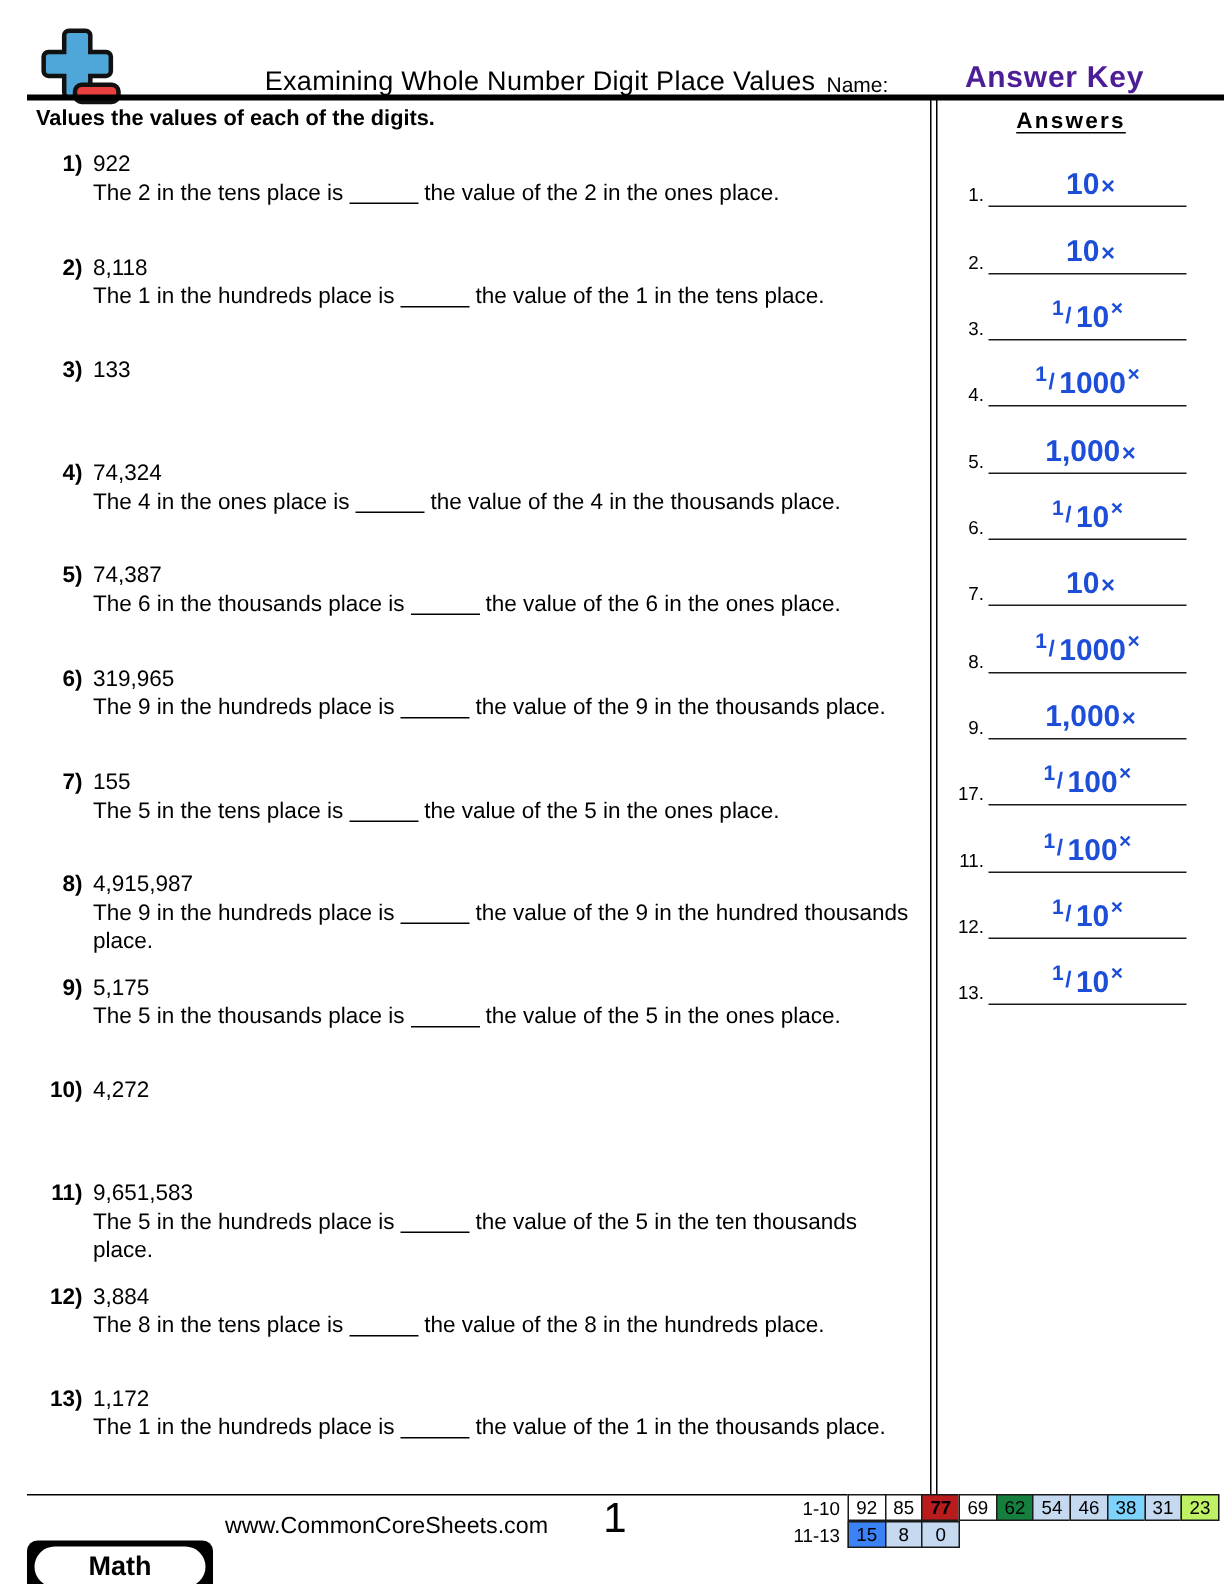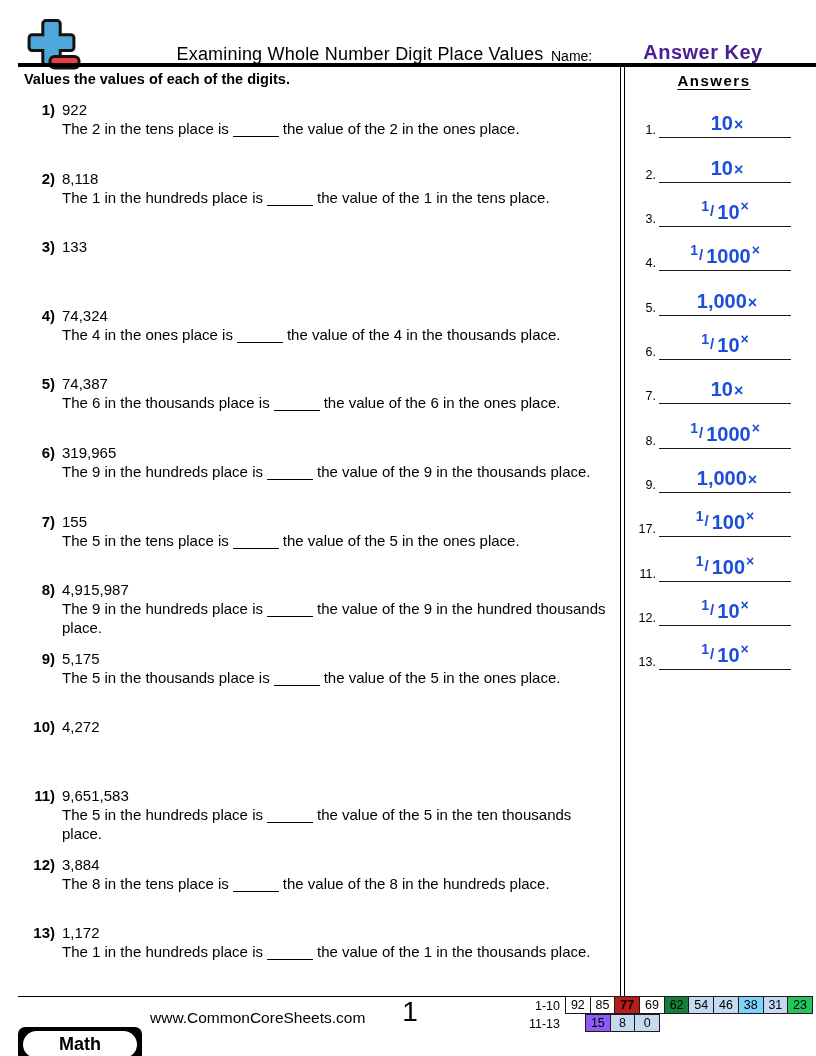--- a/index.html
+++ b/index.html
@@ -311,24 +311,24 @@
       <span class="cell" style="background: #15803d;">62</span>
 
       <span class="cell" style="background: rgb(197, 217, 241);">54</span>
 
       <span class="cell" style="background: rgb(197, 217, 241);">46</span>
 
       <span class="cell" style="background: #7dd3fc;">38</span>
 
       <span class="cell" style="background: rgb(197, 217, 241);">31</span>
 
-      <span class="cell" style="background: #22c55e;">23</span>
+      <span class="cell" style="background: #bef264;">23</span>
     </div>
   <div class="srow2">
 
-      <span class="cell" style="background: #8b5cf6; margin-left: 20px;">15</span>
+      <span class="cell" style="background: #3b82f6;">15</span>
 
       <span class="cell" style="background: rgb(197, 217, 241);">8</span>
 
       <span class="cell" style="background: rgb(197, 217, 241);">0</span>
     </div>
 
 </div>
 
 </body></html>

